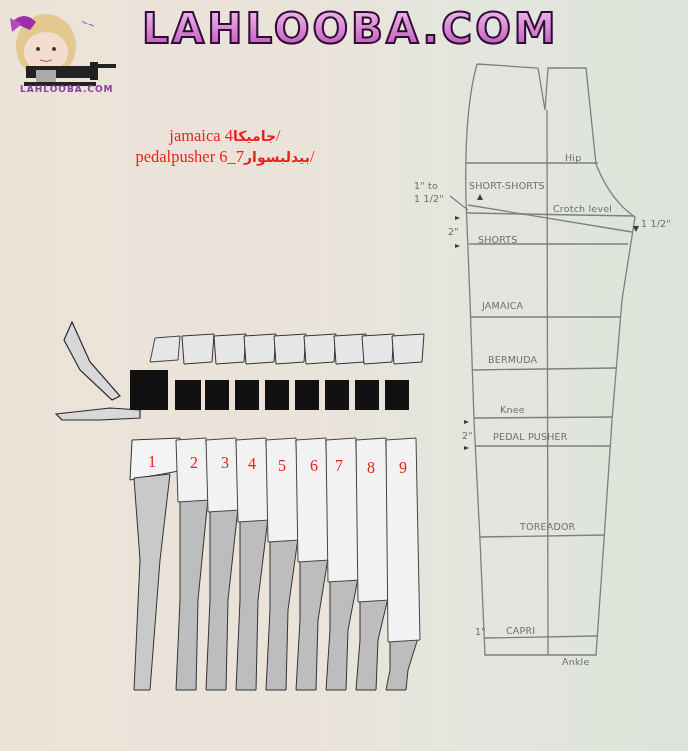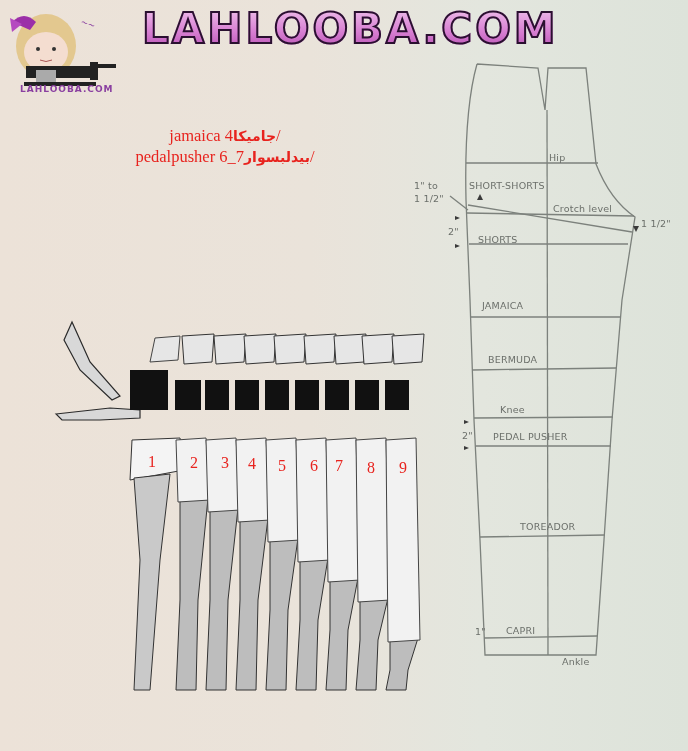--- a/index.html
+++ b/index.html
@@ -146,21 +146,21 @@
   <g fill="#3a3a3a">
     <path d="M477 200 l3 -6 l3 6 z"></path>
     <path d="M633 226 l3 6 l3 -6 z"></path>
     <path d="M455 216 l5 2 l-5 2 z"></path>
     <path d="M455 244 l5 2 l-5 2 z"></path>
     <path d="M464 420 l5 2 l-5 2 z"></path>
     <path d="M464 446 l5 2 l-5 2 z"></path>
   </g>
 </svg>
 
-<div class="abs plabel" style="left:549px;top:152px">Hip</div>
+<div class="abs plabel" style="left:565px;top:152px">Hip</div>
 <div class="abs plabel" style="left:469px;top:180px">SHORT-SHORTS</div>
 <div class="abs plabel" style="left:553px;top:203px">Crotch level</div>
 <div class="abs plabel" style="left:478px;top:234px">SHORTS</div>
 <div class="abs plabel" style="left:482px;top:300px">JAMAICA</div>
 <div class="abs plabel" style="left:488px;top:354px">BERMUDA</div>
 <div class="abs plabel" style="left:500px;top:404px">Knee</div>
 <div class="abs plabel" style="left:493px;top:431px">PEDAL PUSHER</div>
 <div class="abs plabel" style="left:520px;top:521px">TOREADOR</div>
 <div class="abs plabel" style="left:506px;top:625px">CAPRI</div>
 <div class="abs plabel" style="left:562px;top:656px">Ankle</div>

